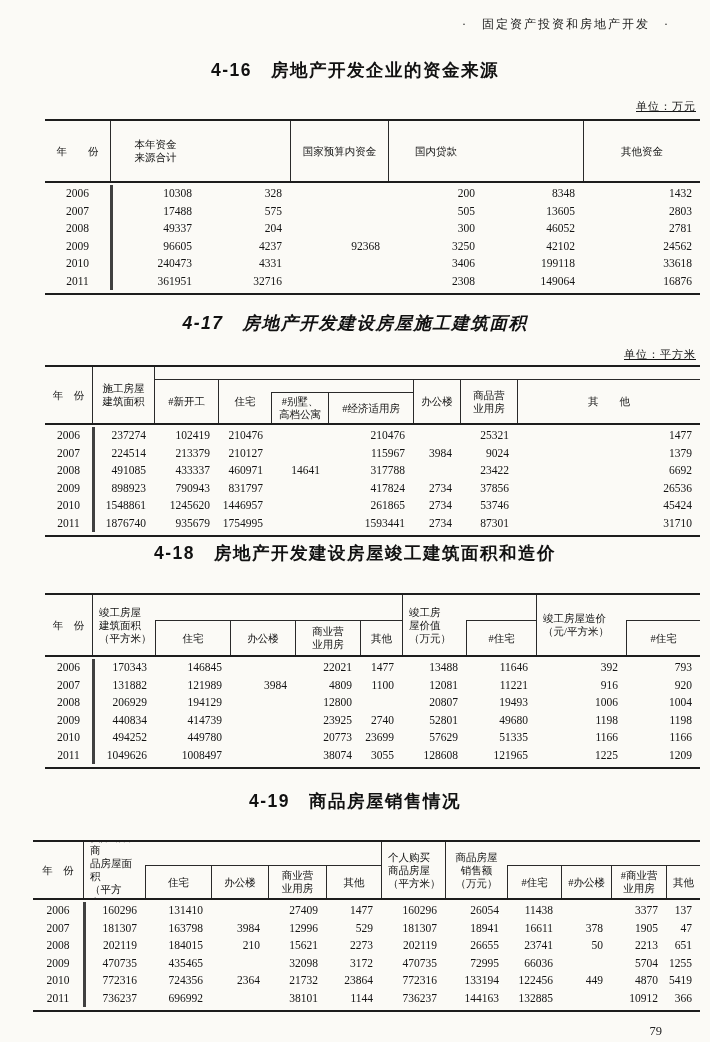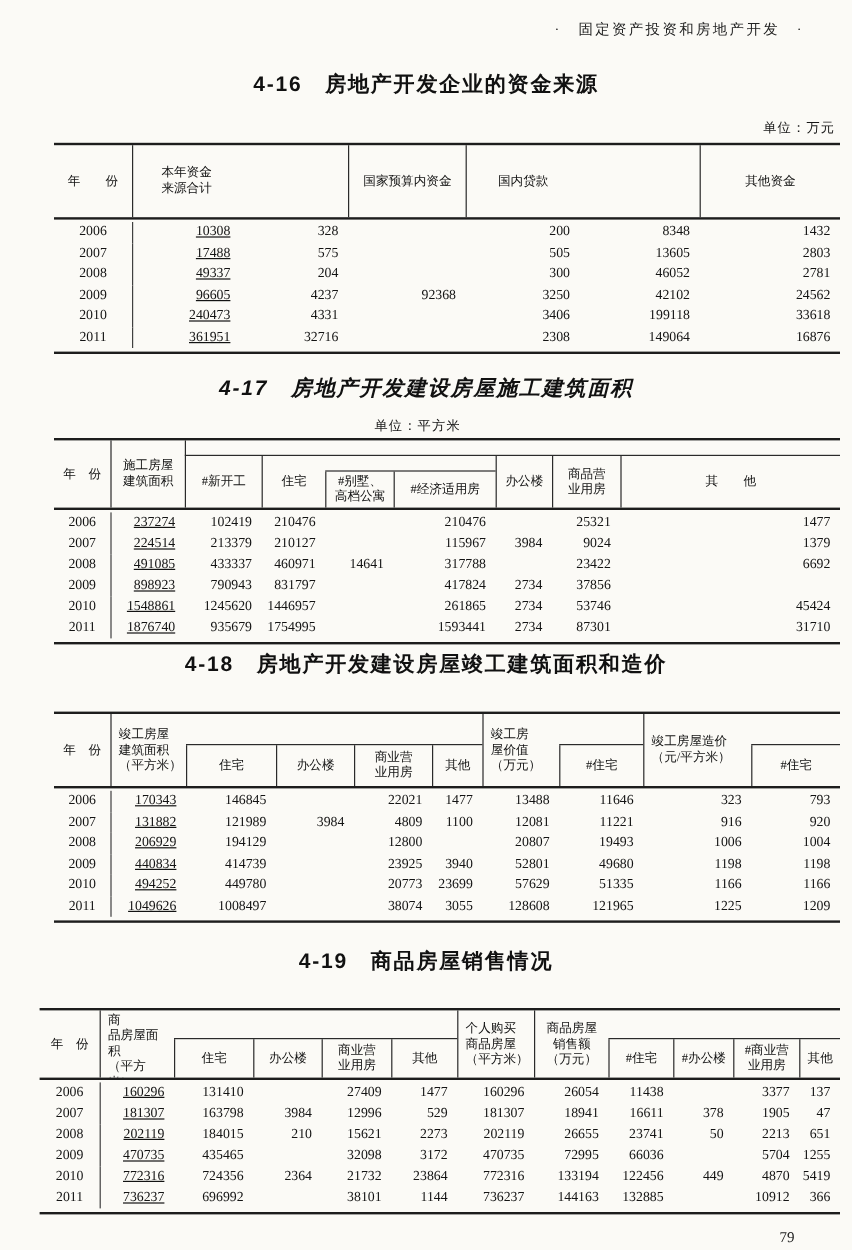--- a/index.html
+++ b/index.html
@@ -11,21 +11,21 @@
   .toph{
     padding:16px 40px 0 0;text-align:right;
     font-size:12px;letter-spacing:2px;color:#222;
   }
   .title{
     text-align:center;font-weight:bold;font-size:17.5px;
     font-family:"Liberation Sans", sans-serif;letter-spacing:1.5px;
     line-height:22px;color:#111;
   }
   .unit{
-    text-align:right;margin-right:14px;font-size:11px;letter-spacing:1px;
+    text-align:right;margin-right:14px;font-size:11px;letter-spacing:1px;text-decoration:underline;
   }
   .tbl{margin-left:45px;width:655px;}
   .tbl.wide{margin-left:33px;width:667px;}
   .thead{
     display:grid;
     border-top:2.5px solid #1d1d1d;
     border-bottom:2px solid #1d1d1d;
   }
   .hc{
     display:flex;align-items:center;justify-content:center;
@@ -45,30 +45,30 @@
   .h17{grid-template-rows:13px 13px 30px;}
   .h18{grid-template-rows:26px 34px;}
   .h19{grid-template-rows:24px 32px;}
   .tbody{border-bottom:2px solid #1d1d1d;padding:2px 0 3px 0;}
   .trow{display:grid;height:17.5px;}
   .tcell{
     font-size:11.5px;line-height:17.5px;text-align:right;
     padding-right:8px;overflow:hidden;white-space:nowrap;color:#131313;
   }
   .trow .tcell:first-child{text-align:center;padding-right:0;}
-  .trow .tcell:nth-child(2){border-left:1px solid #404040;text-decoration:underline;}
+  .trow .tcell:nth-child(2){border-left:3px solid #404040;}
   .pagenum{
     margin:12px 48px 0 0;text-align:right;
     font-size:12.5px;color:#222;
   }
   .mt-title16{margin-top:26px;}
   .mt-unit16{margin-top:18px;}
   .mt-tbl16{margin-top:5px;}
   .mt-title17{margin-top:17px;font-style:italic;}
-  .mt-unit17{margin-top:13px;text-align:center;}
+  .mt-unit17{margin-top:13px;}
   .mt-tbl17{margin-top:3px;}
   .mt-title18{margin-top:5px;}
   .mt-tbl18{margin-top:29px;}
   .mt-title19{margin-top:21px;}
   .mt-tbl19{margin-top:28px;}
 </style>
 </head>
 <body>
 
 <div class="toph">·　固定资产投资和房地产开发　·</div>
@@ -197,20 +197,21 @@
       </div>
       <div class="trow g17">
         <div class="tcell">2009</div>
         <div class="tcell">898923</div>
         <div class="tcell">790943</div>
         <div class="tcell">831797</div>
         <div class="tcell"></div>
         <div class="tcell">417824</div>
         <div class="tcell">2734</div>
         <div class="tcell">37856</div>
+        <div class="tcell">26536</div>
       </div>
       <div class="trow g17">
         <div class="tcell">2010</div>
         <div class="tcell">1548861</div>
         <div class="tcell">1245620</div>
         <div class="tcell">1446957</div>
         <div class="tcell"></div>
         <div class="tcell">261865</div>
         <div class="tcell">2734</div>
         <div class="tcell">53746</div>
@@ -256,21 +257,21 @@
   <div class="tbody">
       <div class="trow g18">
         <div class="tcell">2006</div>
         <div class="tcell">170343</div>
         <div class="tcell">146845</div>
         <div class="tcell"></div>
         <div class="tcell">22021</div>
         <div class="tcell">1477</div>
         <div class="tcell">13488</div>
         <div class="tcell">11646</div>
-        <div class="tcell">323</div>
+        <div class="tcell">392</div>
         <div class="tcell">793</div>
       </div>
       <div class="trow g18">
         <div class="tcell">2007</div>
         <div class="tcell">131882</div>
         <div class="tcell">121989</div>
         <div class="tcell">3984</div>
         <div class="tcell">4809</div>
         <div class="tcell">1100</div>
         <div class="tcell">12081</div>
@@ -289,21 +290,21 @@
         <div class="tcell">19493</div>
         <div class="tcell">1006</div>
         <div class="tcell">1004</div>
       </div>
       <div class="trow g18">
         <div class="tcell">2009</div>
         <div class="tcell">440834</div>
         <div class="tcell">414739</div>
         <div class="tcell"></div>
         <div class="tcell">23925</div>
-        <div class="tcell">3940</div>
+        <div class="tcell">2740</div>
         <div class="tcell">52801</div>
         <div class="tcell">49680</div>
         <div class="tcell">1198</div>
         <div class="tcell">1198</div>
       </div>
       <div class="trow g18">
         <div class="tcell">2010</div>
         <div class="tcell">494252</div>
         <div class="tcell">449780</div>
         <div class="tcell"></div>

